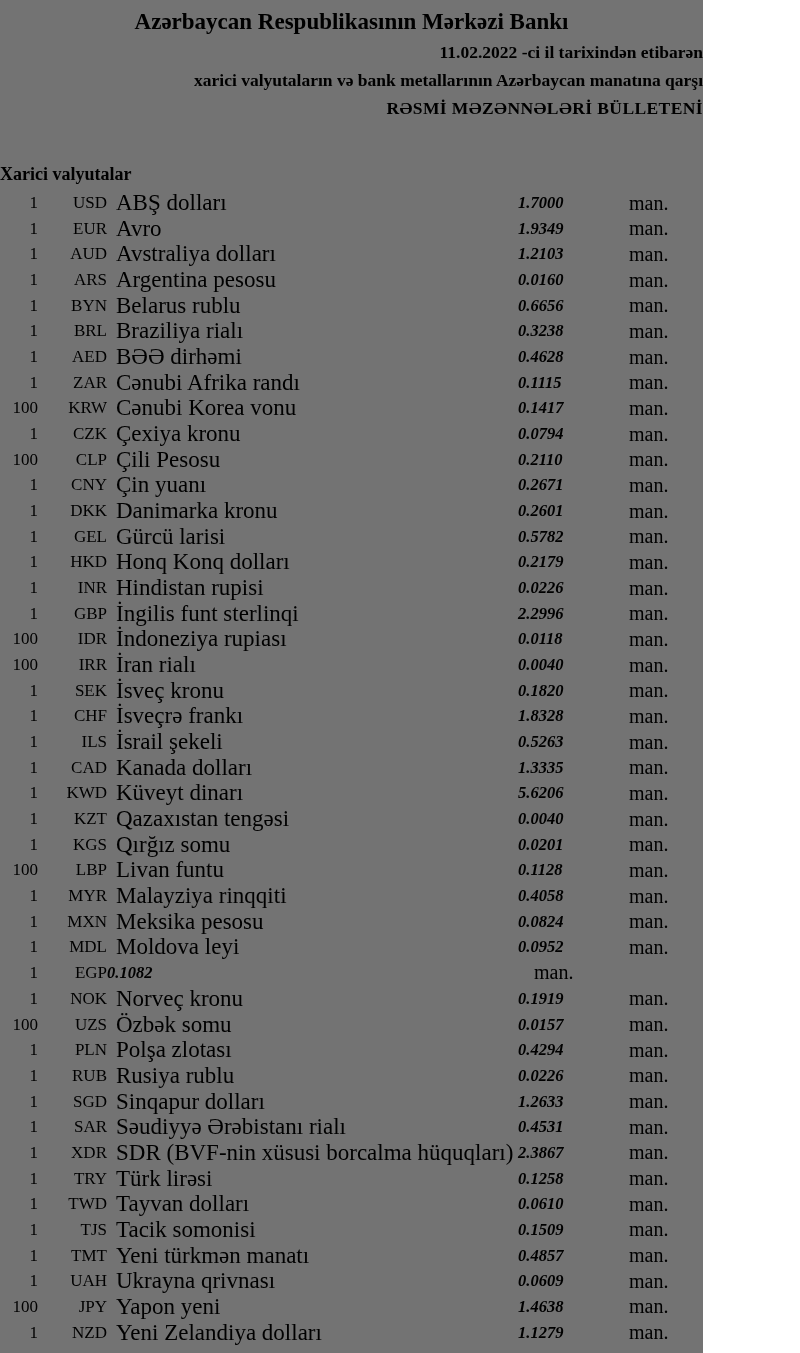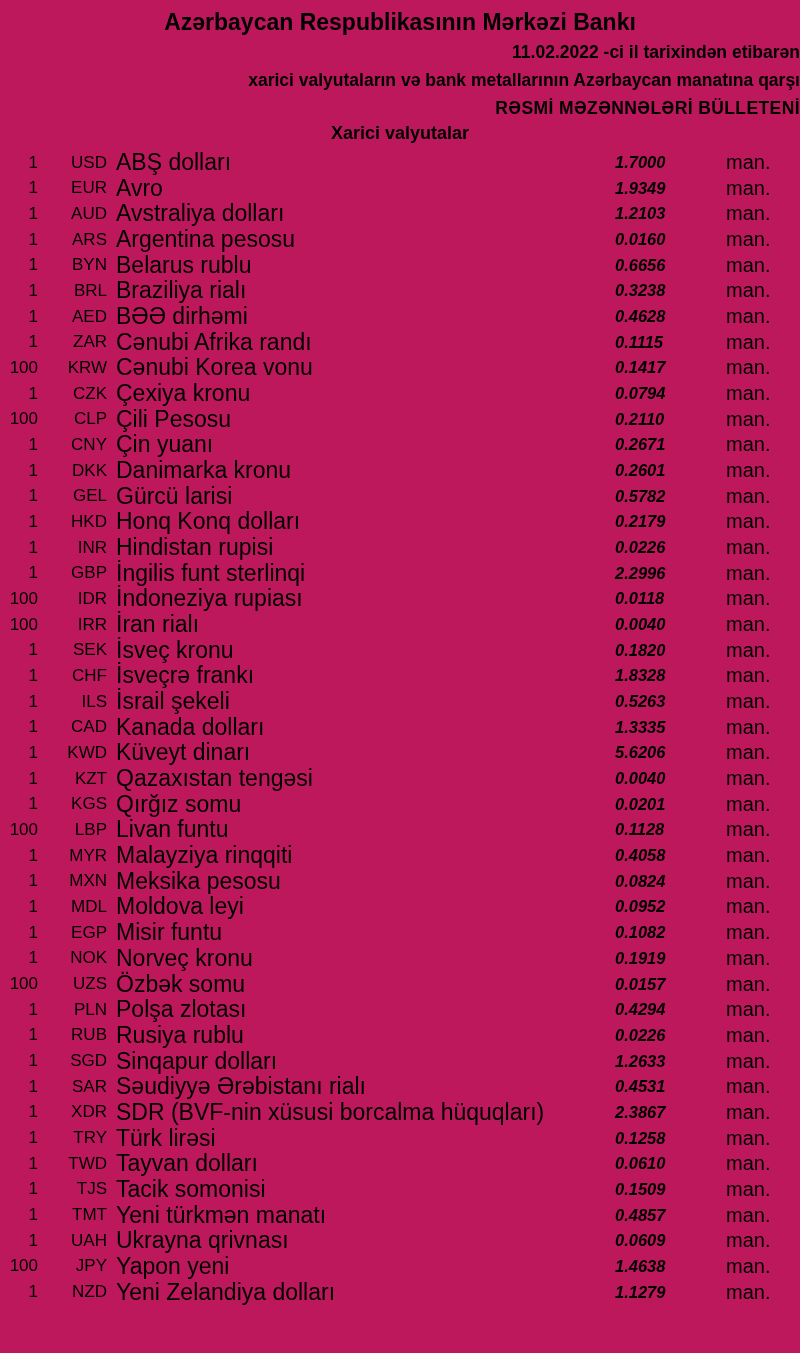--- a/index.html
+++ b/index.html
@@ -2,25 +2,25 @@
 <html><head>
 <meta charset="utf-8">
 <style>
   html, body {
     margin: 0;
     padding: 0;
     background: #ffffff;
   }
   .page {
     position: relative;
-    width: 800px;
+    width: 703px;
     height: 1353px;
-    background: #be185d;
+    background: #737373;
     color: #000000;
-    font-family: Liberation Sans, sans-serif;
+    font-family: Liberation Serif, serif;
     overflow: hidden;
   }
   .doc-header {
     padding-top: 6px;
     text-align: center;
   }
   .bank-name {
     margin: 0;
     font-size: 23px;
     font-weight: bold;
@@ -29,21 +29,21 @@
   .hline {
     font-size: 17.5px;
     font-weight: bold;
     line-height: 28px;
     text-align: right;
   }
   .bulletin-title {
     letter-spacing: 0.4px;
   }
   .section-title {
-    text-align: center;
+    margin-top: 41px;
     font-size: 18px;
     font-weight: bold;
     line-height: 22px;
   }
   .rates-table {
     margin-top: 5px;
   }
   .row {
     display: grid;
     grid-template-columns: 45px 62px 1fr 95px 62px;
@@ -327,21 +327,20 @@
       <span class="qty">1</span>
       <span class="code">MDL</span>
       <span class="name">Moldova leyi</span>
       <span class="rate">0.0952</span>
       <span class="unit">man.</span>
     </div>
 
     <div class="row">
       <span class="qty">1</span>
       <span class="code">EGP</span>
-      <span class="name">Misir funtu</span>
       <span class="rate">0.1082</span>
       <span class="unit">man.</span>
     </div>
 
     <div class="row">
       <span class="qty">1</span>
       <span class="code">NOK</span>
       <span class="name">Norveç kronu</span>
       <span class="rate">0.1919</span>
       <span class="unit">man.</span>

